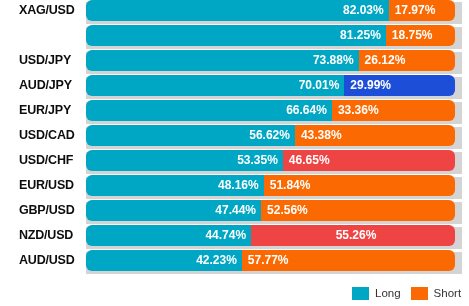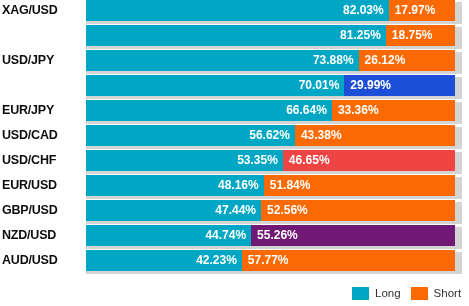--- a/index.html
+++ b/index.html
@@ -32,21 +32,21 @@
     width: 469px;
   }
   .row-label {
     position: absolute;
     left: 0px;
     top: 0px;
     width: 79px;
     height: 21px;
     line-height: 21px;
     text-align: left;
-    padding-left: 2px;
+    padding-left: 19px;
     font-size: 12.5px;
     font-weight: bold;
     color: #0d0d0d;
     letter-spacing: -0.2px;
     white-space: nowrap;
   }
   .track {
     position: absolute;
     left: 86px;
     top: 2px;
@@ -55,20 +55,21 @@
     background: #d4d4d4;
   }
   .bar-wrap {
     position: absolute;
     left: 86px;
     top: 0px;
     width: 369px;
     height: 21px;
     display: flex;
     overflow: hidden;
+    border-radius: 6px;
   }
   .seg {
     height: 21px;
     line-height: 21px;
     box-sizing: border-box;
     font-size: 12px;
     font-weight: bold;
     color: #ffffff;
     white-space: nowrap;
     overflow: hidden;
@@ -133,20 +134,21 @@
       </div>
       <div class="row">
         <div class="row-label">USD/JPY</div>
         <div class="track"></div>
         <div class="bar-wrap">
           <div class="seg seg-long" style="width: 73.88%; background: rgb(0, 167, 196);">73.88%</div>
           <div class="seg seg-short" style="width: 26.12%; background: rgb(251, 106, 2);">26.12%</div>
         </div>
       </div>
       <div class="row">
+        <div class="row-label">AUD/JPY</div>
         <div class="track"></div>
         <div class="bar-wrap">
           <div class="seg seg-long" style="width: 70.01%; background: rgb(0, 167, 196);">70.01%</div>
           <div class="seg seg-short" style="width: 29.99%; background: #1d4ed8;">29.99%</div>
         </div>
       </div>
       <div class="row">
         <div class="row-label">EUR/JPY</div>
         <div class="track"></div>
         <div class="bar-wrap">
@@ -184,21 +186,21 @@
         <div class="bar-wrap">
           <div class="seg seg-long" style="width: 47.44%; background: rgb(0, 167, 196);">47.44%</div>
           <div class="seg seg-short" style="width: 52.56%; background: rgb(251, 106, 2);">52.56%</div>
         </div>
       </div>
       <div class="row">
         <div class="row-label">NZD/USD</div>
         <div class="track"></div>
         <div class="bar-wrap">
           <div class="seg seg-long" style="width: 44.74%; background: rgb(0, 167, 196);">44.74%</div>
-          <div class="seg seg-short" style="width: 55.26%; background: #701a75;">55.26%</div>
+          <div class="seg seg-short" style="width: 55.26%; background: #ef4444; text-align: center;">55.26%</div>
         </div>
       </div>
       <div class="row">
         <div class="row-label">AUD/USD</div>
         <div class="track"></div>
         <div class="bar-wrap">
           <div class="seg seg-long" style="width: 42.23%; background: rgb(0, 167, 196);">42.23%</div>
           <div class="seg seg-short" style="width: 57.77%; background: rgb(251, 106, 2);">57.77%</div>
         </div>
       </div>

